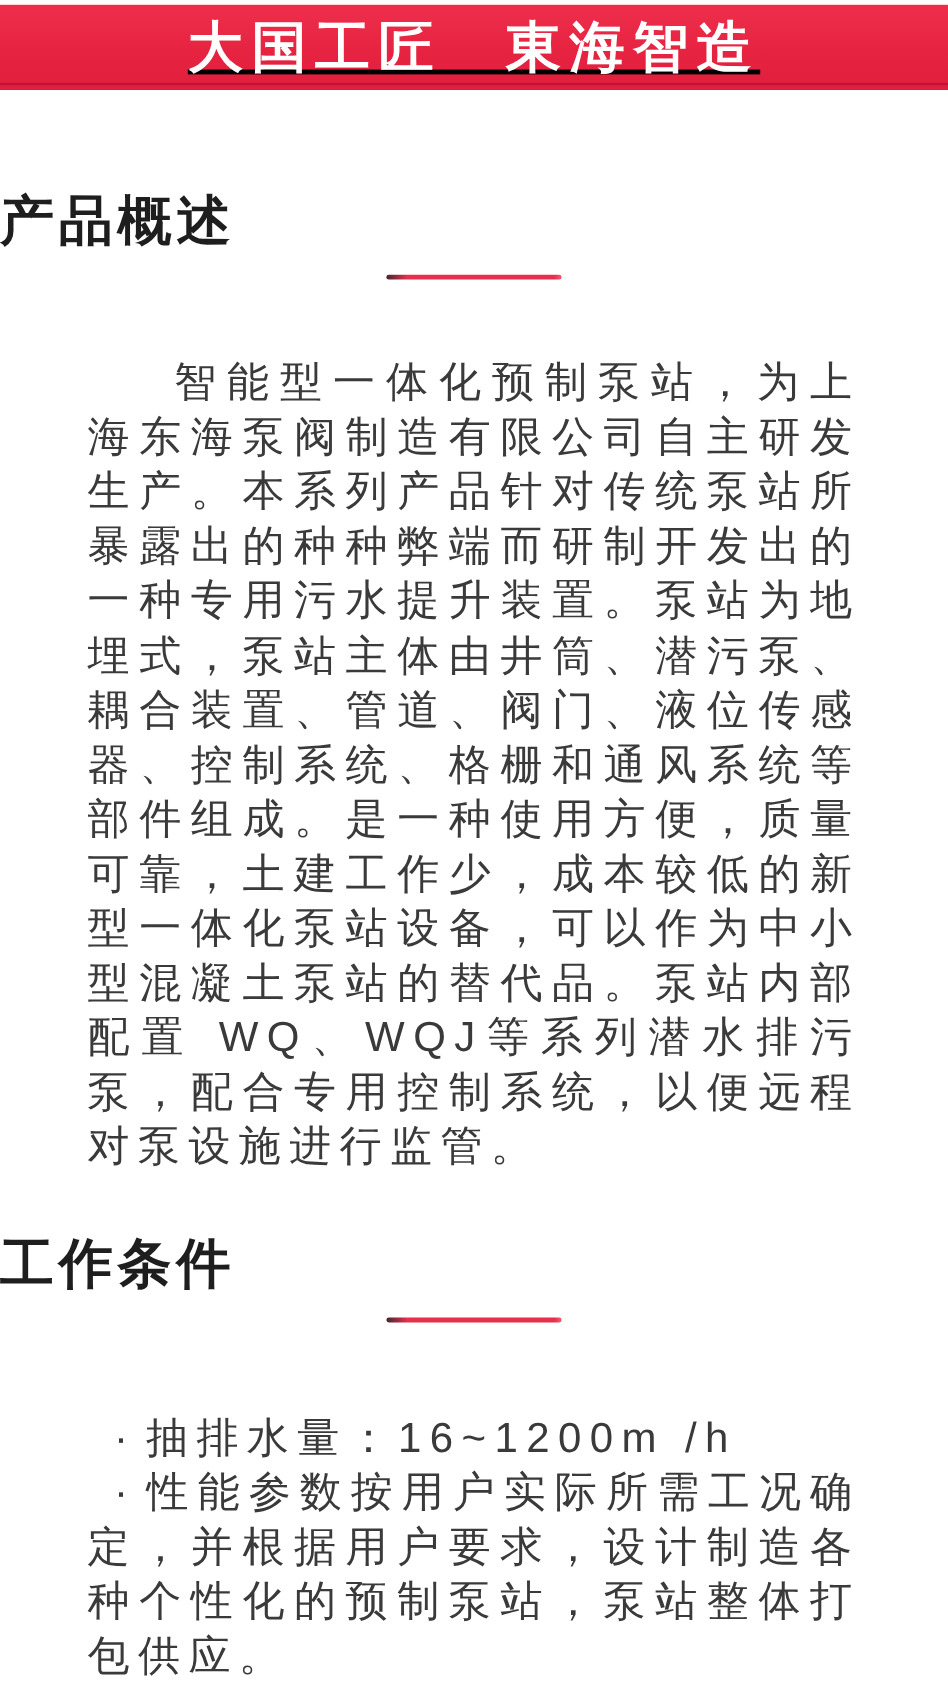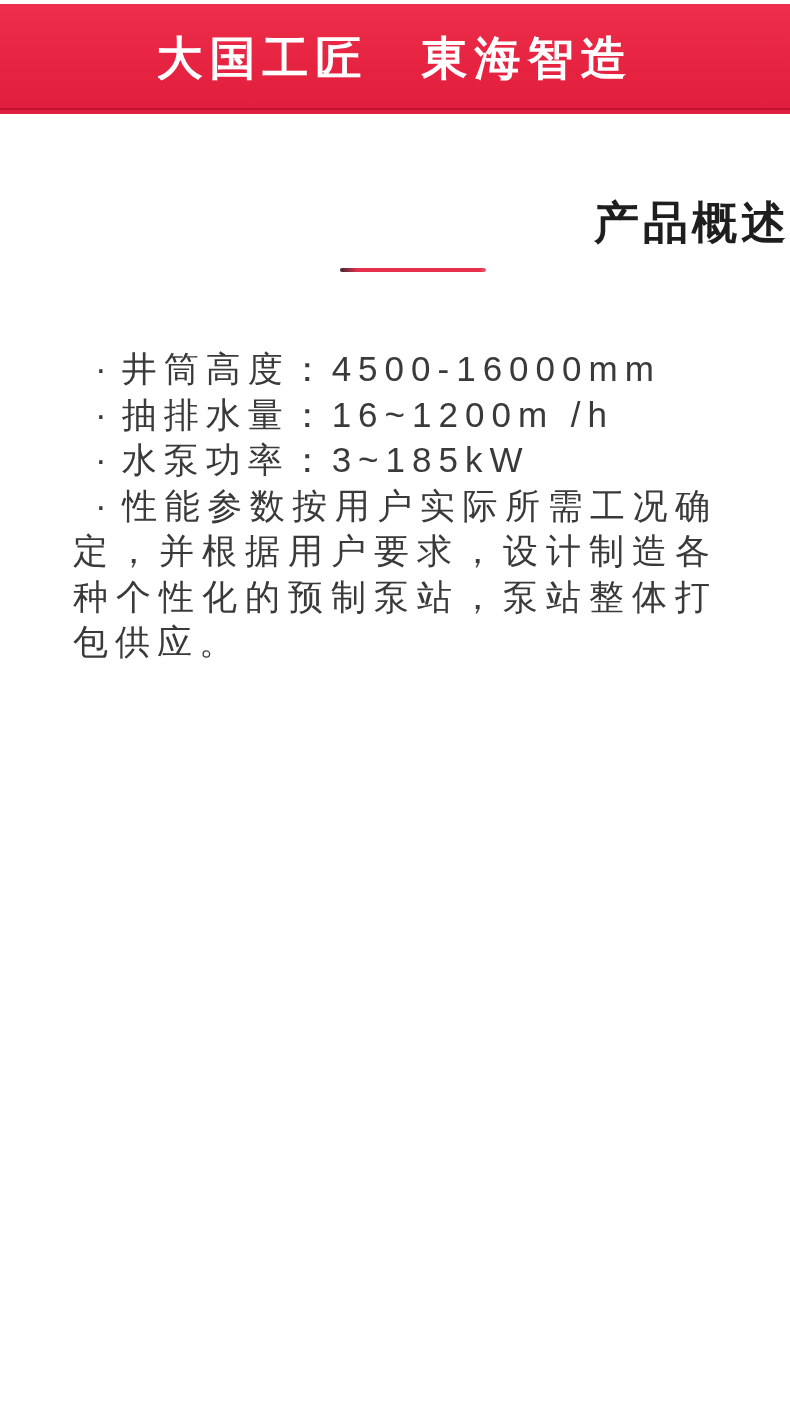--- a/index.html
+++ b/index.html
@@ -6,44 +6,45 @@
   html, body {
     width: 790px;
     background: #ffffff;
     font-family: "Liberation Sans", "DejaVu Sans", sans-serif;
   }
   body { min-height: 1401px; overflow-x: hidden; }
 
   
   .banner {
     margin-top: 4px;
-    height: 110px;
+    height: 71px;
     position: relative;
     background: linear-gradient(180deg, #ee2e4b 0%, #e62441 55%, #e11e3d 100%);
     display: flex;
     align-items: center;
     justify-content: center;
+    text-decoration: underline;
   }
   .banner::after {
     content: "";
     position: absolute;
     left: 0; right: 0; bottom: 4px;
     height: 2px;
     background: rgba(165, 10, 42, 0.55);
   }
   .banner-title {
     color: #ffffff;
     font-size: 46px;
     font-weight: bold;
     letter-spacing: 7px;
     white-space: nowrap;
   }
 
   
-  .section-head { text-align: right; padding-left: 36px; }
+  .section-head { text-align: left; }
   .section-head.first { margin-top: 79px; }
   .section-head.second { margin-top: 44px; }
   .section-title {
     display: inline-block;
     font-size: 45px;
     font-weight: bold;
     color: #1e1e1e;
     letter-spacing: 4px;
   }
   .title-underline {
@@ -90,31 +91,30 @@
 
 <header class="banner">
   <div class="banner-title">大国工匠　東海智造</div>
 </header>
 
 <section>
   <div class="section-head first">
     <h2 class="section-title">产品概述</h2>
     <div class="title-underline"></div>
   </div>
+  <p class="paragraph">智能型一体化预制泵站，为上海东海泵阀制造有限公司自主研发生产。本系列产品针对传统泵站所暴露出的种种弊端而研制开发出的一种专用污水提升装置。泵站为地埋式，泵站主体由井筒、潜污泵、耦合装置、管道、阀门、液位传感器、控制系统、格栅和通风系统等部件组成。是一种使用方便，质量可靠，土建工作少，成本较低的新型一体化泵站设备，可以作为中小型混凝土泵站的替代品。泵站内部配置 WQ、WQJ等系列潜水排污泵，配合专用控制系统，以便远程对泵设施进行监管。</p>
 </section>
 
 <section>
+  <div class="section-head second">
+    <h2 class="section-title">工作条件</h2>
+    <div class="title-underline"></div>
+  </div>
 
   <ul class="conditions-list">
     <li>
-      <span class="bullet-marker">·</span><span>井筒高度：4500-16000mm</span>
-    </li>
-    <li>
       <span class="bullet-marker">·</span><span>抽排水量：16~1200m /h</span>
-    </li>
-    <li>
-      <span class="bullet-marker">·</span><span>水泵功率：3~185kW</span>
     </li>
     <li>
       <span class="bullet-marker">·</span><span>性能参数按用户实际所需工况确定，并根据用户要求，设计制造各种个性化的预制泵站，泵站整体打包供应。</span>
     </li>
   </ul>
 </section>
 
 </body></html>

